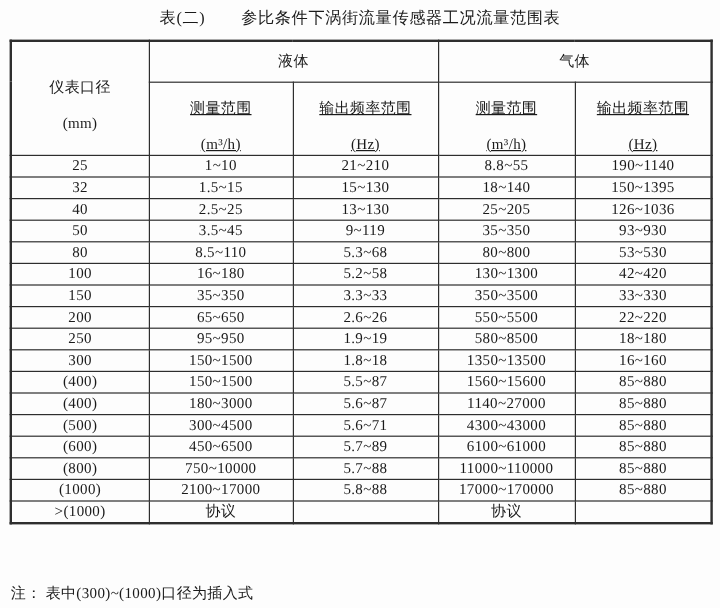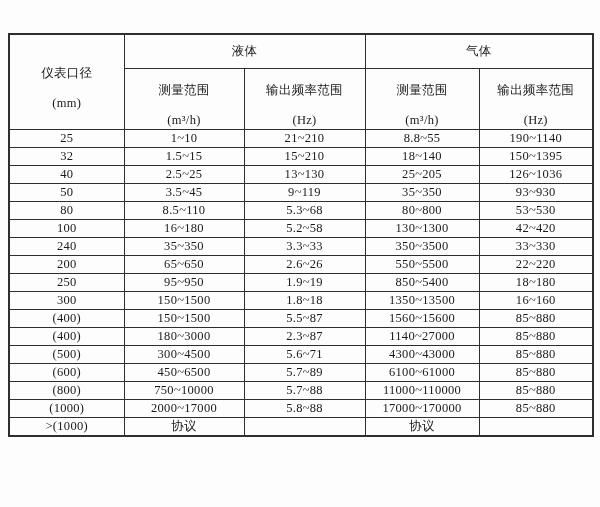--- a/index.html
+++ b/index.html
@@ -48,36 +48,39 @@
     vertical-align: middle;
     font-weight: normal;
     font-size: 12.5px;
     padding: 0;
     letter-spacing: 0.3px;
   }
   table.flow-table {
     border: 2px solid #2e2e2e;
   }
   thead tr.group-row { height: 34px; }
-  thead tr.sub-row { height: 44px; }
+  thead tr.sub-row { height: 44px; text-decoration: underline; }
   tbody tr { height: 18px; }
   .hdr-line { line-height: 1.45; margin-top: 12px; }
   .note {
     position: absolute;
     left: 9px;
     top: 486px;
     font-size: 12.5px;
     letter-spacing: 0.3px;
   }
 </style>
 </head>
 <body>
 
 <div class="page">
 
+  <div class="title">
+    <span>表(二)</span><span class="title-gap"></span><span>参比条件下涡街流量传感器工况流量范围表</span>
+  </div>
 
   <table class="flow-table">
     <colgroup>
       <col style="width:115px">
       <col style="width:120px">
       <col style="width:121px">
       <col style="width:114px">
       <col style="width:114px">
     </colgroup>
     <thead>
@@ -112,21 +115,21 @@
         <tr>
           <td>25</td>
           <td>1~10</td>
           <td>21~210</td>
           <td>8.8~55</td>
           <td>190~1140</td>
         </tr>
         <tr>
           <td>32</td>
           <td>1.5~15</td>
-          <td>15~210</td>
+          <td>15~130</td>
           <td>18~140</td>
           <td>150~1395</td>
         </tr>
         <tr>
           <td>40</td>
           <td>2.5~25</td>
           <td>13~130</td>
           <td>25~205</td>
           <td>126~1036</td>
         </tr>
@@ -145,58 +148,58 @@
           <td>53~530</td>
         </tr>
         <tr>
           <td>100</td>
           <td>16~180</td>
           <td>5.2~58</td>
           <td>130~1300</td>
           <td>42~420</td>
         </tr>
         <tr>
-          <td>240</td>
+          <td>150</td>
           <td>35~350</td>
           <td>3.3~33</td>
           <td>350~3500</td>
           <td>33~330</td>
         </tr>
         <tr>
           <td>200</td>
           <td>65~650</td>
           <td>2.6~26</td>
           <td>550~5500</td>
           <td>22~220</td>
         </tr>
         <tr>
           <td>250</td>
           <td>95~950</td>
           <td>1.9~19</td>
-          <td>850~5400</td>
+          <td>580~8500</td>
           <td>18~180</td>
         </tr>
         <tr>
           <td>300</td>
           <td>150~1500</td>
           <td>1.8~18</td>
           <td>1350~13500</td>
           <td>16~160</td>
         </tr>
         <tr>
           <td>(400)</td>
           <td>150~1500</td>
           <td>5.5~87</td>
           <td>1560~15600</td>
           <td>85~880</td>
         </tr>
         <tr>
           <td>(400)</td>
           <td>180~3000</td>
-          <td>2.3~87</td>
+          <td>5.6~87</td>
           <td>1140~27000</td>
           <td>85~880</td>
         </tr>
         <tr>
           <td>(500)</td>
           <td>300~4500</td>
           <td>5.6~71</td>
           <td>4300~43000</td>
           <td>85~880</td>
         </tr>
@@ -209,29 +212,30 @@
         </tr>
         <tr>
           <td>(800)</td>
           <td>750~10000</td>
           <td>5.7~88</td>
           <td>11000~110000</td>
           <td>85~880</td>
         </tr>
         <tr>
           <td>(1000)</td>
-          <td>2000~17000</td>
+          <td>2100~17000</td>
           <td>5.8~88</td>
           <td>17000~170000</td>
           <td>85~880</td>
         </tr>
         <tr>
           <td>&gt;(1000)</td>
           <td>协议</td>
           <td></td>
           <td>协议</td>
           <td></td>
         </tr>
       </tbody>
   </table>
 
+  <div class="note">注： 表中(300)~(1000)口径为插入式</div>
 
 </div>
 
 </body></html>

